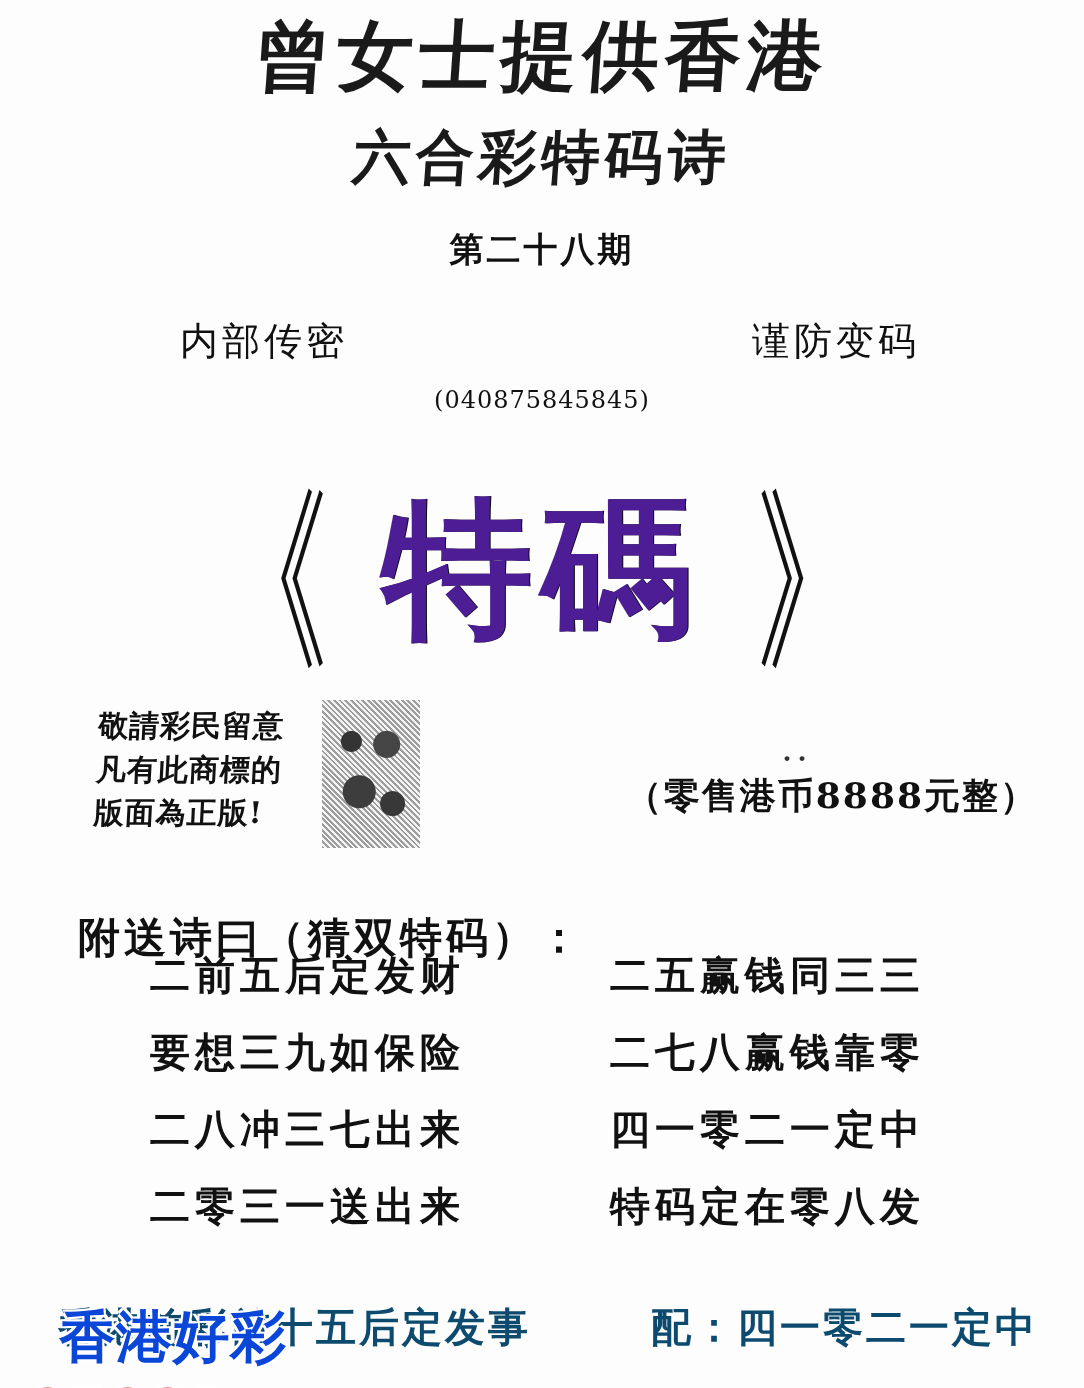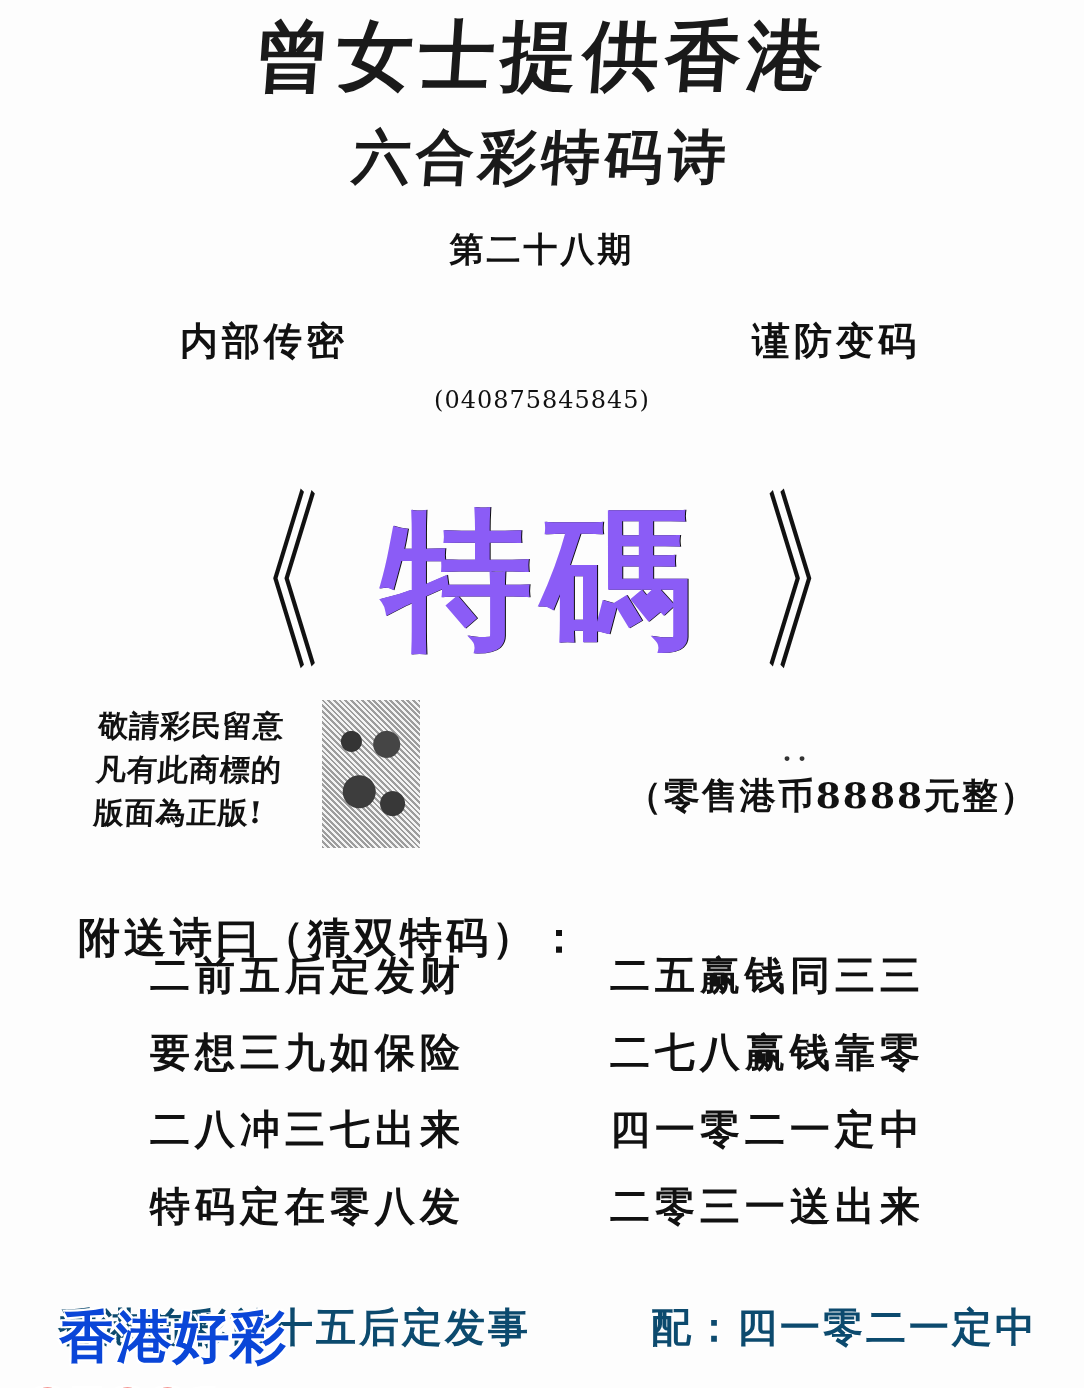--- a/index.html
+++ b/index.html
@@ -67,21 +67,21 @@
 
   
   .subline {
     position: absolute;
     top: 316px;
     left: 180px;
     width: 740px;
     display: flex;
     justify-content: space-between;
     font-family: "DejaVu Serif", serif;
-    font-weight: bold;
+    font-weight: normal;
     font-size: 38px;
     letter-spacing: 4px;
   }
   .serial {
     left: 0;
     right: 0;
     top: 388px;
     text-align: center;
     font-family: "DejaVu Serif", serif;
     font-size: 24px;
@@ -100,27 +100,27 @@
   }
   .paren {
     font-family: "DejaVu Serif", serif;
     font-size: 200px;
     line-height: 0.85;
     font-weight: 300;
     color: #111;
     transform: scaleX(0.55);
   }
   .bigcode {
-    font-family: Liberation Serif, serif;
+    font-family: Liberation Mono, monospace;
     font-weight: bold;
     font-size: 150px;
     letter-spacing: 10px;
     line-height: 1;
-    color: #8b5cf6;
-    margin: 0 16px;
+    color: #4c1d95;
+    margin: 0 8px;
     text-shadow: 1px 0 0 #0d0d0d;
   }
 
   
   .notice {
     position: absolute;
     left: 96px;
     top: 704px;
     font-family: "DejaVu Serif", serif;
     font-size: 30px;
@@ -269,22 +269,22 @@
 
   <div class="poem-head">附送诗曰（猜双特码）：</div>
 
   <div class="poem-grid">
     <div>二前五后定发财</div>
     <div>二五赢钱同三三</div>
     <div>要想三九如保险</div>
     <div>二七八赢钱靠零</div>
     <div>二八冲三七出来</div>
     <div>四一零二一定中</div>
+    <div>二零三一送出来</div>
     <div>特码定在零八发</div>
-    <div>二零三一送出来</div>
   </div>
 
   <div class="footer-line">
     <span class="footer-left">香港前彩前十五后定发事</span>
     <span class="footer-right">
       <span>配：</span><span>四一零二一定中</span>
     </span>
   </div>
 
   <div class="watermark">

